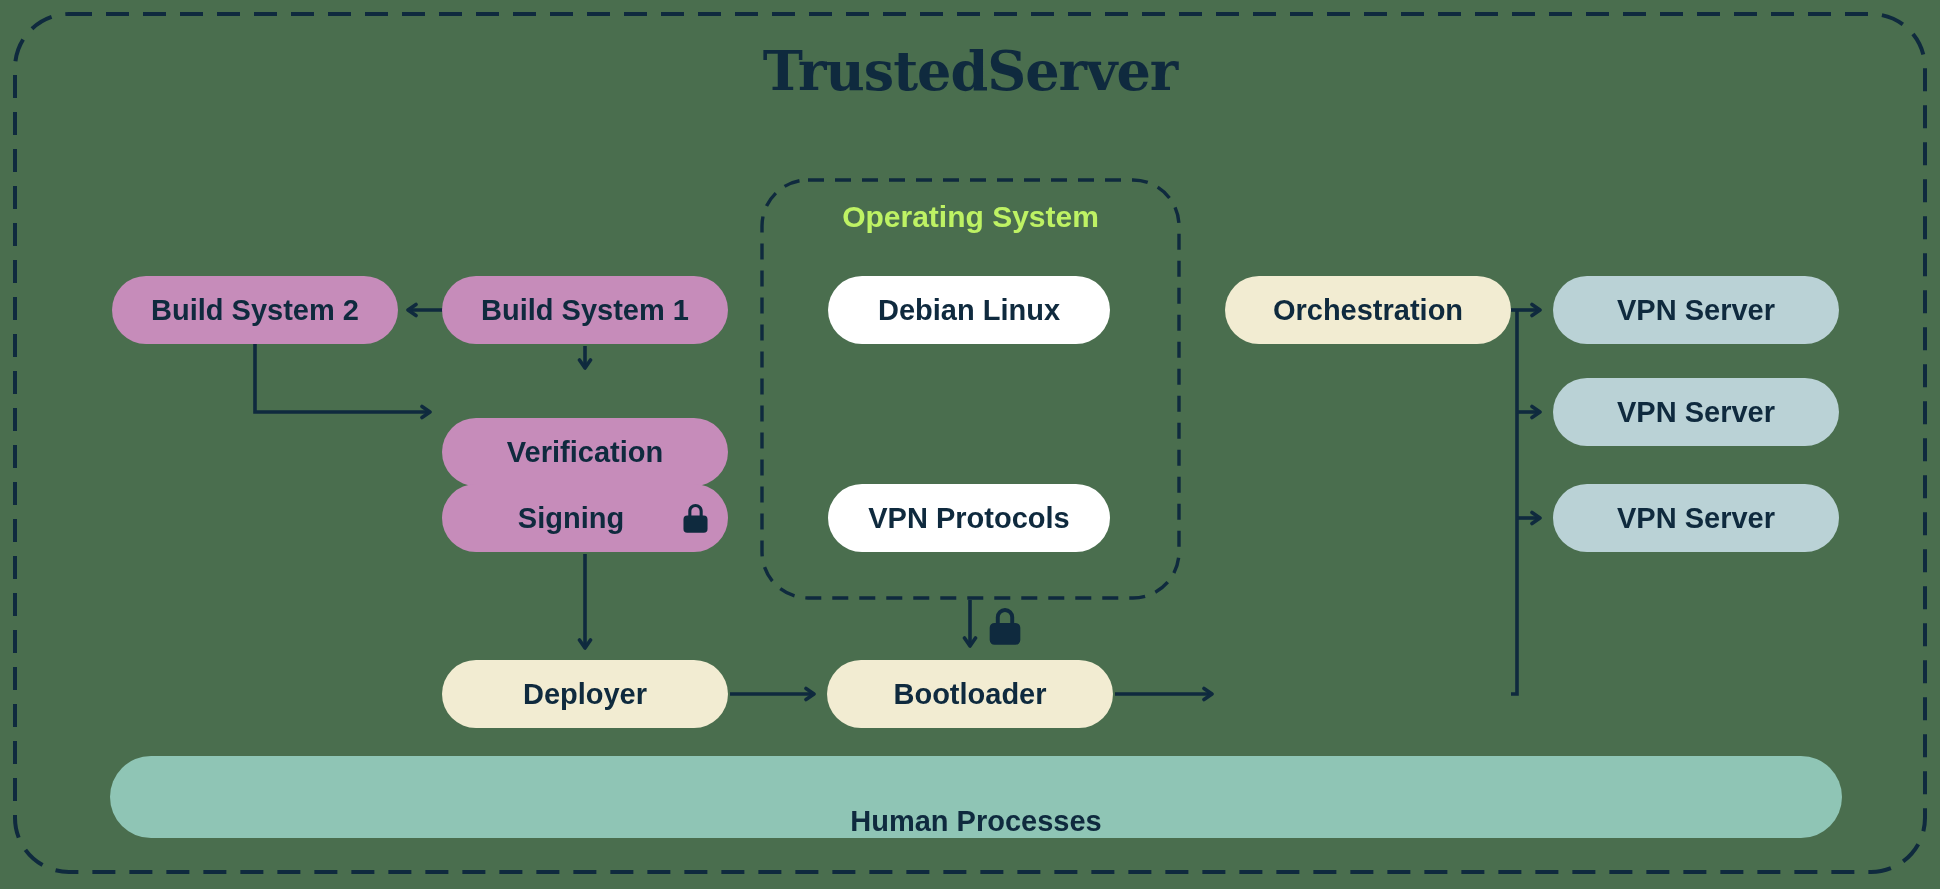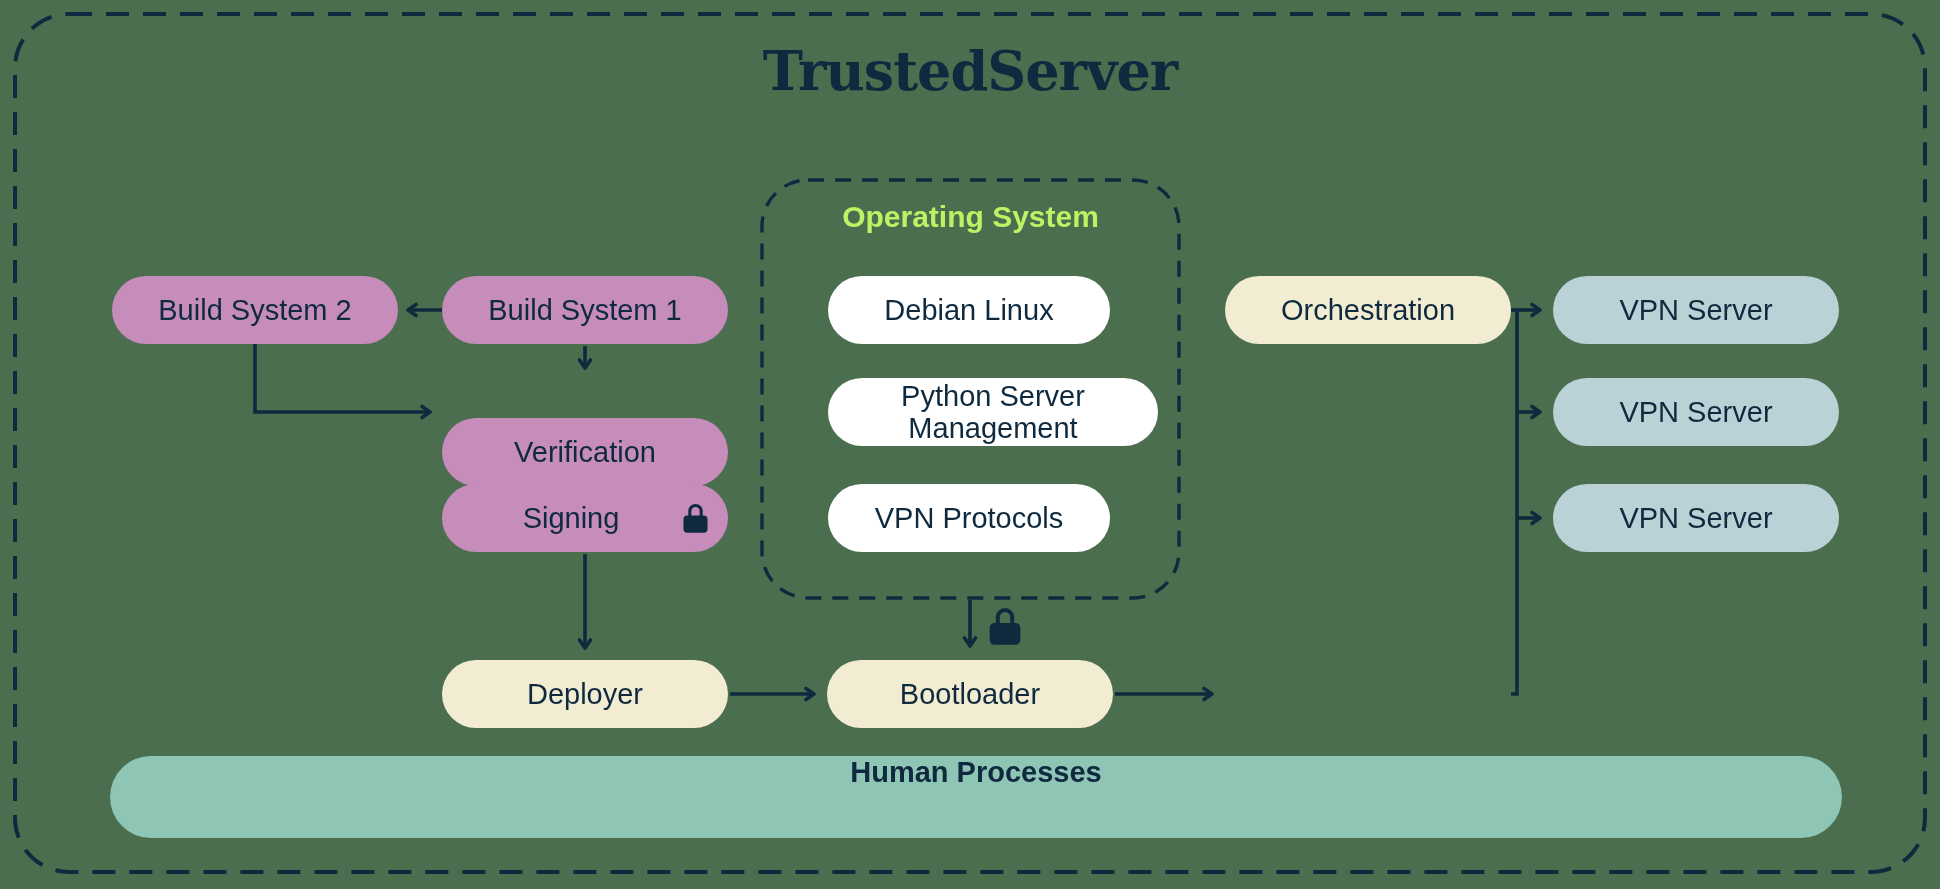--- a/index.html
+++ b/index.html
@@ -16,35 +16,35 @@
     text-align:center;margin:0;
     font-family:"DejaVu Serif","Liberation Serif",serif;
     font-weight:bold;font-size:54px;line-height:1.0;
     color:#0F2A3E;letter-spacing:-1px;
   }
   .node{
     position:absolute;
     display:flex;align-items:center;justify-content:center;
     width:286px;height:68px;
     border-radius:34px;
-    font-weight:400;font-size:29px;line-height:1.12;
+    font-weight:700;font-size:29px;line-height:1.12;
     color:#0F2A3E;text-align:center;
   }
   .pink{background:#C68CBA;}
   .blue{background:#ffffff;width:282px;}
   .cream{background:#F2ECD2;}
   .teal{background:#BAD2D6;}
   .os-label{
     position:absolute;left:762px;top:200px;width:417px;
     text-align:center;font-weight:700;font-size:30px;color:#bef264;
   }
   .bar{
     position:absolute;left:110px;top:756px;width:1732px;height:82px;
     background:#8FC5B5;border-radius:41px;
-    display:flex;align-items:flex-start;justify-content:center;
+    display:flex;align-items:flex-end;justify-content:center;
     font-weight:700;font-size:29px;color:#0F2A3E;
   }
   .lock{position:absolute;fill:#0F2A3E;}
   .lock-signing{right:16px;top:50%;transform:translateY(-50%);width:33px;height:35px;}
   .lock-boot{left:984px;top:603px;width:42px;height:46px;}
   .pad2{padding:0 24px;}
 </style>
 </head>
 <body>
 
@@ -92,23 +92,20 @@
     <span style="margin-right:28px;text-align:right;">Signing</span>
     <svg class="lock lock-signing" viewBox="0 0 24 24">
       <path d="M12 1.75a5.25 5.25 0 0 0-5.25 5.25v3.25H6A2.75 2.75 0 0 0 3.25 13v7A2.75 2.75 0 0 0 6 22.75h12A2.75 2.75 0 0 0 20.75 20v-7A2.75 2.75 0 0 0 18 10.25h-.75V7A5.25 5.25 0 0 0 12 1.75zm3 8.5H9V7a3 3 0 1 1 6 0v3.25z"></path>
     </svg>
   </div>
 
   <div class="os-label">Operating System</div>
   <div class="node blue" style="left:828px;top:276px;">
     <span>Debian Linux</span>
   </div>
-  <div class="node blue pad2" style="left:828px;top:378px;">
-    <span>Python Server Management</span>
-  </div>
   <div class="node blue" style="left:828px;top:484px;">
     <span>VPN Protocols</span>
   </div>
 
   <svg class="lock lock-boot" viewBox="0 0 24 24">
     <path d="M12 1.75a5.25 5.25 0 0 0-5.25 5.25v3.25H6A2.75 2.75 0 0 0 3.25 13v7A2.75 2.75 0 0 0 6 22.75h12A2.75 2.75 0 0 0 20.75 20v-7A2.75 2.75 0 0 0 18 10.25h-.75V7A5.25 5.25 0 0 0 12 1.75zm3 8.5H9V7a3 3 0 1 1 6 0v3.25z"></path>
   </svg>
 
   <div class="node cream" style="left:1225px;top:276px;">
     <span>Orchestration</span>

